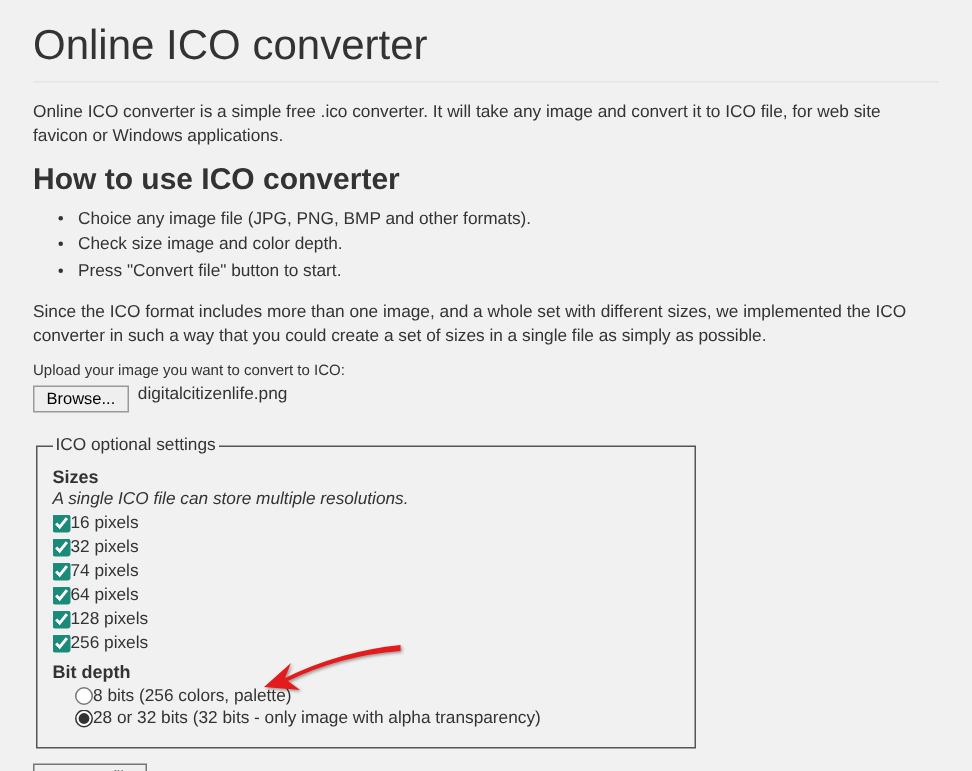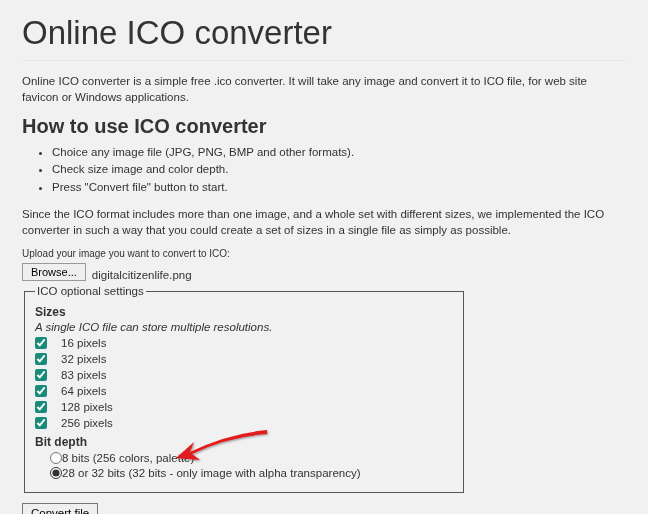--- a/index.html
+++ b/index.html
@@ -11,21 +11,21 @@
     color: #333;
     font-size: 12px;
   }
   .page {
     width: 648px;
     padding: 14px 22px 20px 22px;
     background: #f1f1f1;
     position: relative;
   }
   h1 {
-    font-size: 33px;
+    font-size: 28px;
     font-weight: 500;
     margin: 0 0 8px 0;
     color: #333;
   }
   .hr {
     border-top: 1px solid #e5e5e5;
     margin: 6px 0 12px 0;
   }
   .intro {
     font-size: 11.5px;
@@ -49,23 +49,23 @@
     font-size: 11.5px;
     line-height: 1.4;
     margin-bottom: 10px;
   }
   .upload-label {
     font-size: 10px;
     margin-bottom: 4px;
   }
   .browse-row {
     display: flex;
-    align-items: flex-end;
+    align-items: flex-start;
     gap: 6px;
-    margin-bottom: 4px;
+    margin-bottom: 16px;
   }
   .browse-btn {
     background: #efefef;
     border: 1px solid #999;
     padding: 2px 8px;
     font-size: 11px;
     font-family: inherit;
     cursor: pointer;
   }
   .filename {
@@ -88,21 +88,21 @@
     margin: 2px 0;
   }
   .sizes-sub {
     font-size: 11.5px;
     font-style: italic;
     margin-bottom: 4px;
   }
   .chk-row {
     display: flex;
     align-items: flex-end;
-    gap: 14px;
+    gap: 0;
     margin: 4px 0;
     font-size: 11.5px;
   }
   .chk-row input[type=checkbox] {
     width: 12px;
     height: 12px;
     margin: 0;
     accent-color: #1a8a7a;
   }
   .bitdepth-heading {
@@ -175,21 +175,21 @@
     <label class="chk-row">
       <input type="checkbox" checked="" style="">
       <span>16 pixels</span>
     </label>
     <label class="chk-row">
       <input type="checkbox" checked="" style="">
       <span>32 pixels</span>
     </label>
     <label class="chk-row">
       <input type="checkbox" checked="" style="">
-      <span>83 pixels</span>
+      <span>74 pixels</span>
     </label>
     <label class="chk-row">
       <input type="checkbox" checked="" style="">
       <span>64 pixels</span>
     </label>
     <label class="chk-row">
       <input type="checkbox" checked="" style="">
       <span>128 pixels</span>
     </label>
     <label class="chk-row">

